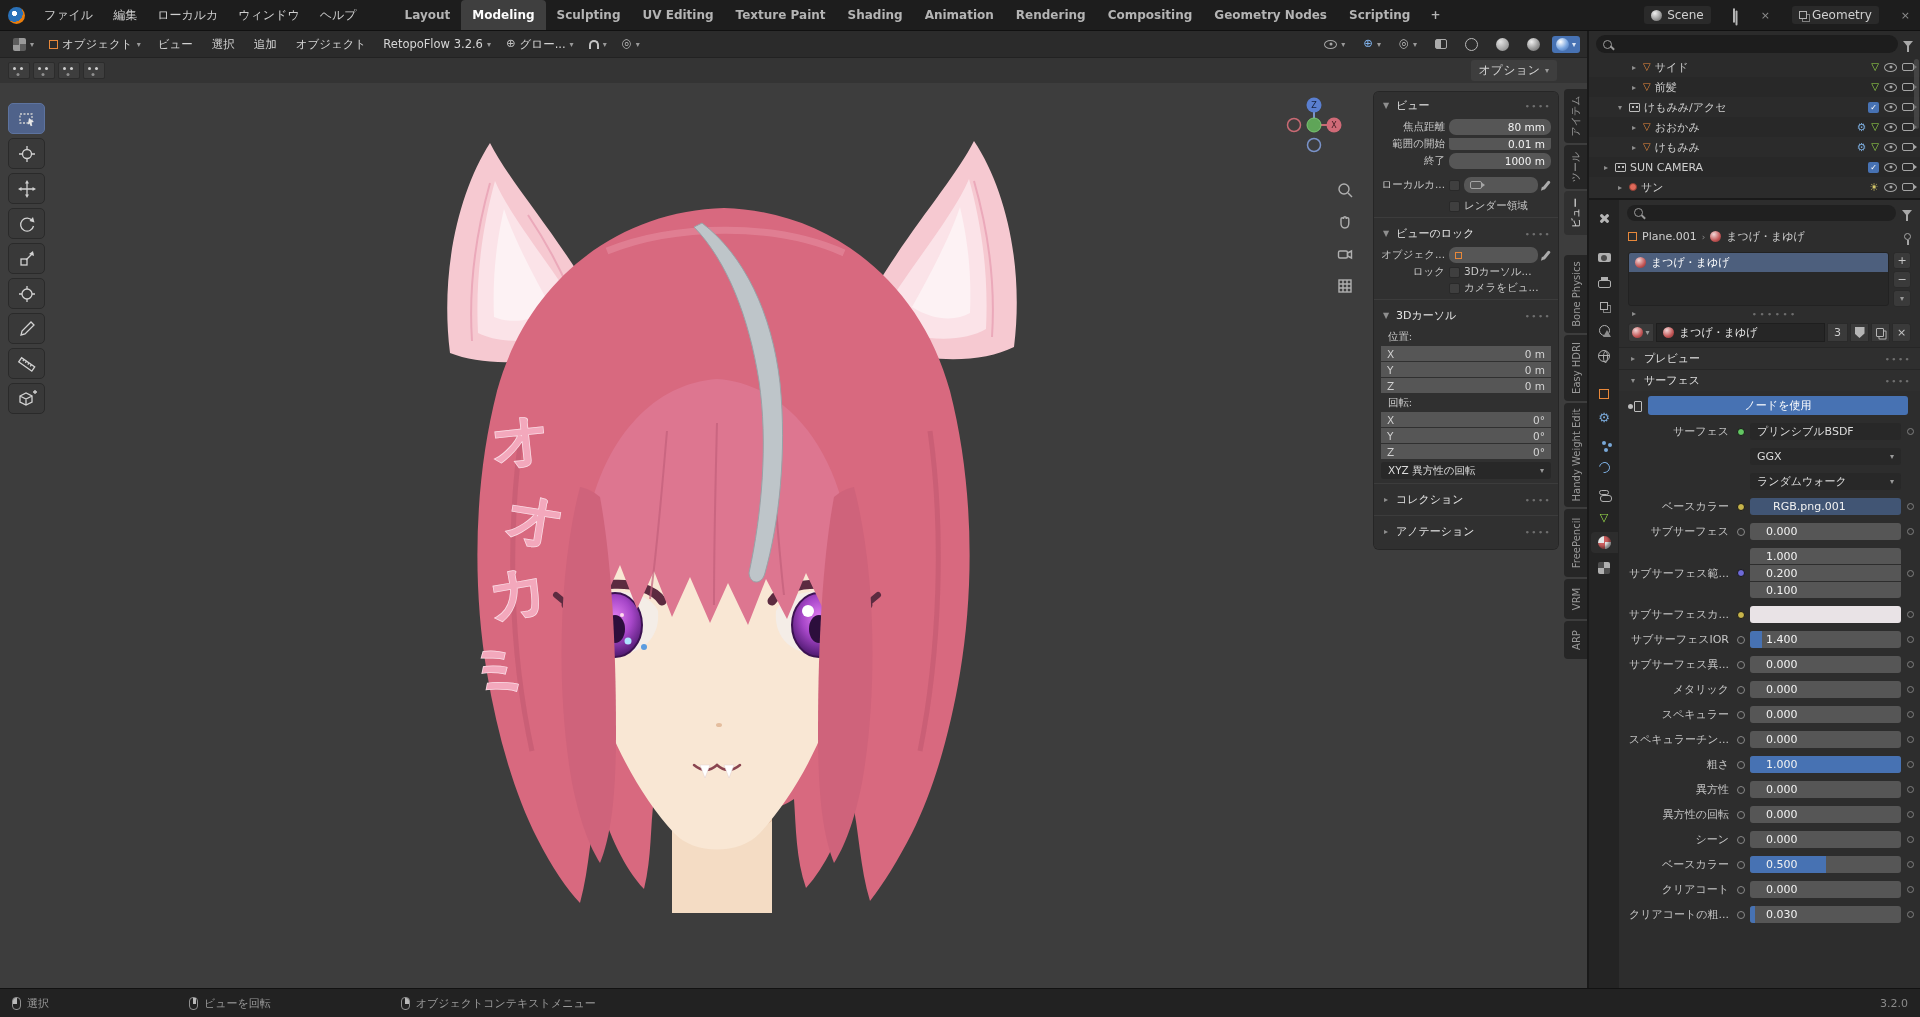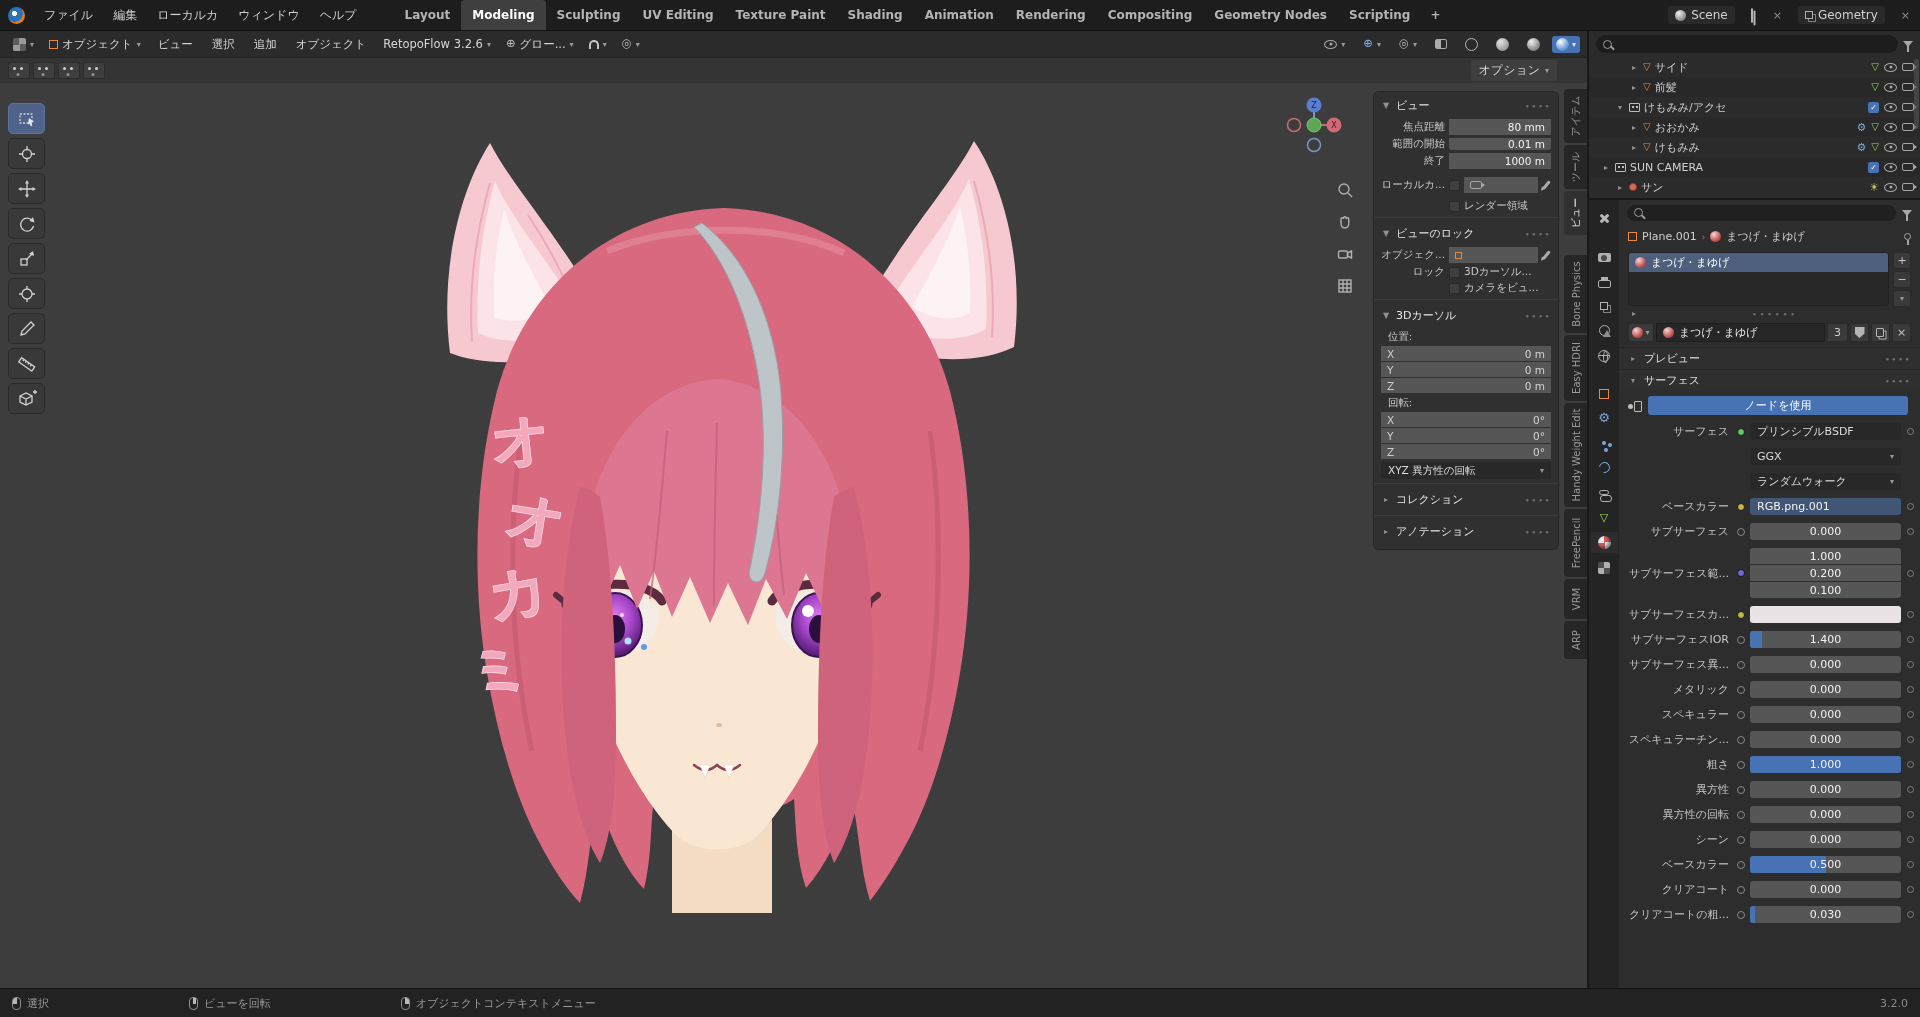--- a/index.html
+++ b/index.html
@@ -11,21 +11,21 @@
   body{background:var(--topbar); font-family:"DejaVu Sans","Liberation Sans",sans-serif; font-size:12px; color:var(--txt); position:relative;}
 
   
   .topbar{position:absolute;top:0;left:0;right:0;height:31px;background:var(--topbar);display:flex;align-items:center;border-bottom:1px solid #111;padding:0 8px;gap:2px;}
   .blender-logo{width:17px;height:17px;border-radius:50%;background:radial-gradient(circle at 38% 38%,#ffffff 0 18%,#2a71b8 19% 55%,#e87d0d 56%);margin-right:8px;}
   .menu-item{padding:3px 9px;border-radius:3px;color:#cfcfcf;}
   .ws-tabs{display:flex;margin-left:26px;height:100%;align-items:stretch;font-weight:bold;}
   .ws-tab{display:flex;align-items:center;padding:0 11px;color:#b4b4b4;font-size:12px;}
   .ws-tab.active{background:#3f3f3f;color:#fdfdfd;border-radius:4px 4px 0 0;}
   .ws-plus{display:flex;align-items:center;padding:0 9px;color:#b4b4b4;}
-  .topbar-right{margin-left:auto;display:flex;align-items:center;gap:14px;}
+  .topbar-right{margin-left:auto;display:flex;align-items:center;gap:20px;}
   .tb-chip{display:flex;align-items:center;gap:5px;background:#2a2a2a;border-radius:3px;padding:2px 7px;color:#d0d0d0;}
   .tb-mini{color:#8d8d8d;font-size:11px;padding:0 2px;}
 
   
   .main{position:absolute;top:31px;bottom:29px;left:0;right:0;display:flex;}
   .viewport{position:relative;width:1589px;background:var(--vpbg);overflow:hidden;flex:none;border-right:2px solid #191919;}
   .vp-header{height:27px;background:var(--header);border-bottom:1px solid #222;display:flex;align-items:center;gap:3px;padding:0 7px;font-size:11.5px;}
   .vp-btn{display:flex;align-items:center;gap:4px;padding:3px 6px;border-radius:3px;color:#d6d6d6;}
   .vp-menu{padding:3px 8px;color:#d6d6d6;}
   .vp-right{margin-left:auto;display:flex;align-items:center;gap:6px;}
@@ -46,21 +46,21 @@
   .gizmo{position:absolute;left:1282px;top:62px;z-index:5;}
   .nav-icons{position:absolute;left:1336px;top:150px;display:flex;flex-direction:column;gap:14px;z-index:5;}
   .nav-icons svg{stroke:#c4c4c4;fill:none;stroke-width:1.4;opacity:.85;}
 
   
   .npanel{position:absolute;top:61px;right:29px;width:184px;background:rgba(48,48,48,.97);border-radius:5px;z-index:7;padding-bottom:6px;font-size:10.5px;box-shadow:0 0 0 1px #262626;}
   .np-sec{display:flex;align-items:center;gap:5px;padding:6px 7px 4px;color:#e6e6e6;font-size:11px;}
   .np-sec .grip{margin-left:auto;color:#6f6f6f;letter-spacing:1px;font-size:9px;}
   .np-row{display:flex;align-items:center;gap:4px;margin:2px 7px;}
   .np-label{flex:0 0 64px;text-align:right;color:#c6c6c6;white-space:nowrap;overflow:hidden;}
-  .np-field{flex:1;background:var(--field);border-radius:0;height:16px;display:flex;align-items:center;justify-content:flex-end;padding:0 6px;color:#f2f2f2;}
+  .np-field{flex:1;background:var(--field);border-radius:7px;height:16px;display:flex;align-items:center;justify-content:flex-end;padding:0 6px;color:#f2f2f2;}
   .np-stack{flex:1;display:flex;flex-direction:column;gap:1px;}
   .np-stack .np-field{border-radius:0;}
   .np-stack .np-field:first-child{border-radius:3px 3px 0 0;}
   .np-stack .np-field:last-child{border-radius:0 0 3px 3px;}
   .axis-field{background:var(--field);height:15px;display:flex;align-items:center;justify-content:space-between;padding:0 6px;}
   .axis-name{color:#cfcfcf;}
   .np-sub{margin:3px 7px 1px 14px;color:#cdcdcd;font-family:Liberation Serif, serif;}
   .np-select{margin:3px 7px;background:var(--drop);border-radius:3px;height:17px;display:flex;align-items:center;justify-content:space-between;padding:0 7px;color:#dcdcdc;}
   .np-check{width:11px;height:11px;background:#3f3f3f;border:1px solid #292929;border-radius:2px;flex:none;}
   .np-inline-label{color:#c9c9c9;}
@@ -113,23 +113,23 @@
   .db-btn{width:19px;height:19px;background:#3a3a3a;border:1px solid #2a2a2a;display:flex;align-items:center;justify-content:center;color:#c5c5c5;}
   .db-btn.last{border-radius:0 3px 3px 0;}
   .panel-head{height:22px;display:flex;align-items:center;gap:6px;padding:0 9px;background:#2f2f2f;border-top:1px solid #262626;color:#e2e2e2;}
   .panel-head .grip{margin-left:auto;color:#6f6f6f;letter-spacing:1px;font-size:9px;}
   .use-nodes-row{display:flex;align-items:center;gap:6px;margin:5px 12px 4px 9px;}
   .use-nodes{flex:1;height:19px;background:var(--accent);border-radius:3px;display:flex;align-items:center;justify-content:center;color:#fff;}
   .prow{display:flex;align-items:center;margin:4px 6px 4px 0;min-height:17px;}
   .plabel{flex:0 0 118px;text-align:right;color:#c6c6c6;padding-right:8px;white-space:nowrap;overflow:hidden;}
   .socket{width:8px;height:8px;border-radius:50%;border:1px solid #171717;background:#909090;margin-right:5px;flex:none;}
   .socket.none{background:transparent;border-color:#888;}
-  .pfield{flex:1;position:relative;height:17px;background:var(--field);border-radius:3px;overflow:hidden;display:flex;align-items:center;justify-content:center;color:#f2f2f2;}
+  .pfield{flex:1;position:relative;height:17px;background:var(--field);border-radius:3px;overflow:hidden;display:flex;align-items:center;justify-content:flex-start;color:#f2f2f2;}
   .pfield .fill{position:absolute;left:0;top:0;bottom:0;background:var(--accent);}
-  .pfield .pval{position:relative;z-index:1;}
+  .pfield .pval{position:relative;z-index:1;margin-left:16px;}
   .pfield.tex{background:#415574;justify-content:flex-start;padding-left:7px;}
   .pfield.dropdown{background:var(--drop);justify-content:space-between;padding:0 7px;color:#dcdcdc;}
   .pstack{flex:1;display:flex;flex-direction:column;gap:1px;}
   .pstack .pfield{border-radius:0;flex:none;height:16px;}
   .pstack .pfield:first-child{border-radius:3px 3px 0 0;}
   .pstack .pfield:last-child{border-radius:0 0 3px 3px;}
   .decorator{width:7px;height:7px;border-radius:50%;border:1px solid #7f7f7f;margin-left:6px;flex:none;}
 
   
   .statusbar{position:absolute;left:0;right:0;bottom:0;height:29px;background:#222;border-top:1px solid #121212;display:flex;align-items:center;padding:0 12px;gap:10px;color:#9b9b9b;font-size:11px;}

